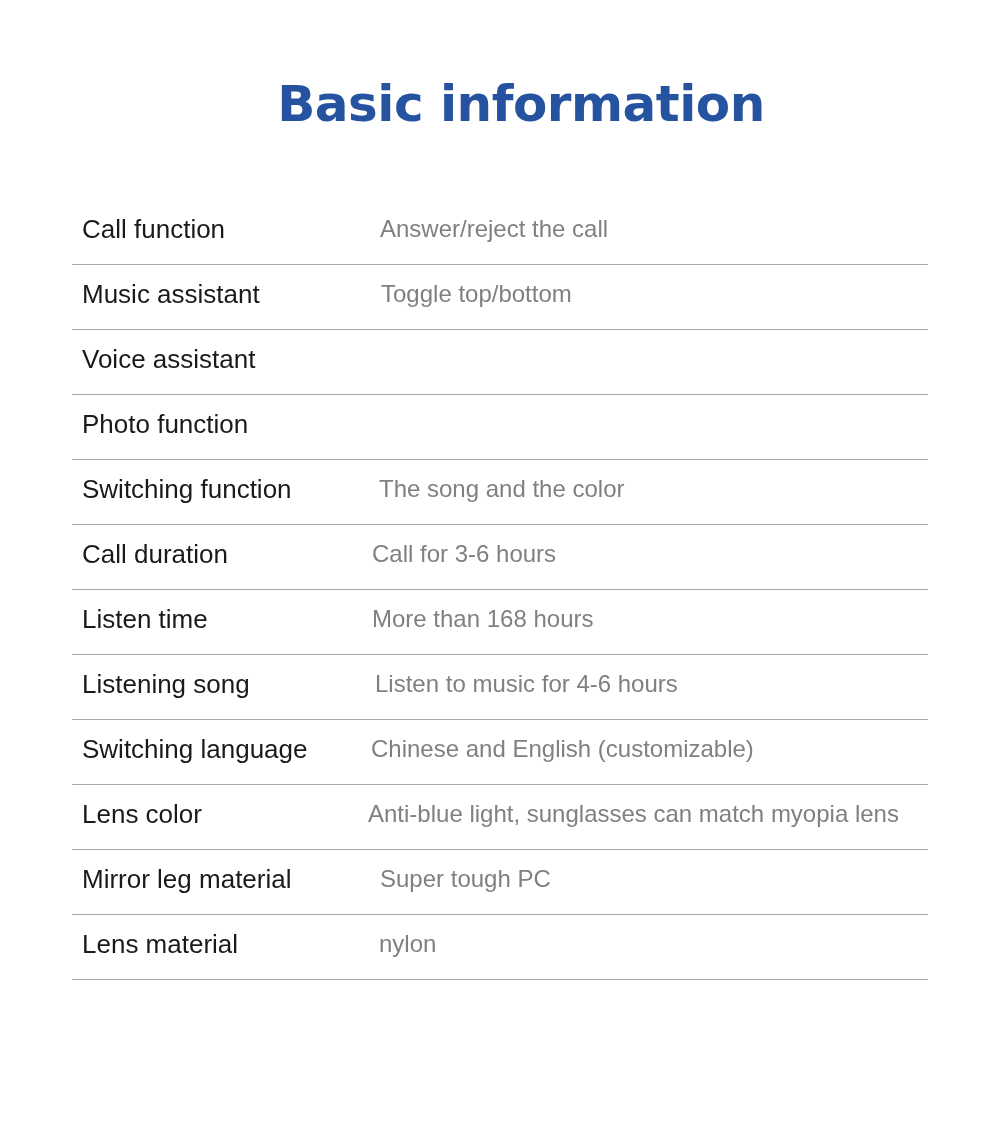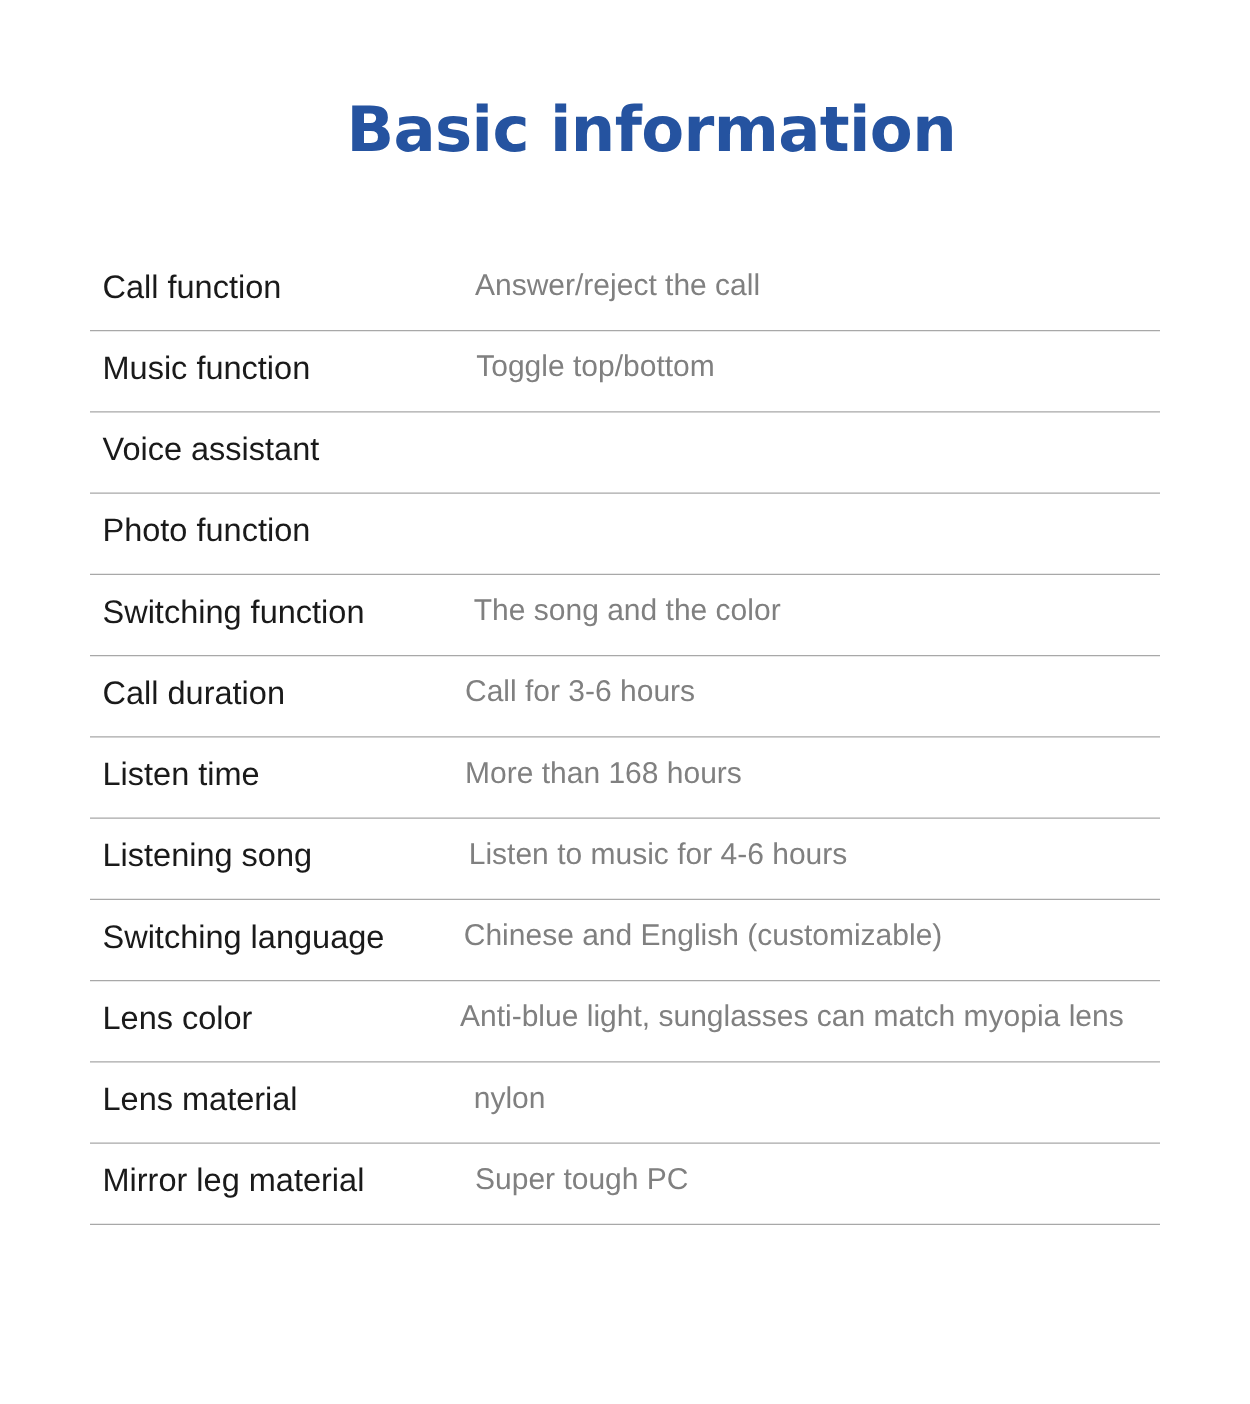--- a/index.html
+++ b/index.html
@@ -62,21 +62,21 @@
 <body>
 
 <h1 class="title">Basic information</h1>
 
 <div class="spec-table">
   <div class="row">
     <span class="label">Call function</span>
     <span class="value" style="left:308px">Answer/reject the call</span>
   </div>
   <div class="row">
-    <span class="label">Music function</span>
+    <span class="label">Music assistant</span>
     <span class="value" style="left:309px">Toggle top/bottom</span>
   </div>
   <div class="row">
     <span class="label">Voice assistant</span>
     <span class="value" style="left:308px"></span>
   </div>
   <div class="row">
     <span class="label">Photo function</span>
   </div>
   <div class="row">
@@ -97,20 +97,20 @@
   </div>
   <div class="row">
     <span class="label">Switching language</span>
     <span class="value" style="left:299px">Chinese and English (customizable)</span>
   </div>
   <div class="row">
     <span class="label">Lens color</span>
     <span class="value" style="left:296px">Anti-blue light, sunglasses can match myopia lens</span>
   </div>
   <div class="row">
+    <span class="label">Mirror leg material</span>
+    <span class="value" style="left:308px">Super tough PC</span>
+  </div>
+  <div class="row">
     <span class="label">Lens material</span>
     <span class="value" style="left:307px">nylon</span>
-  </div>
-  <div class="row">
-    <span class="label">Mirror leg material</span>
-    <span class="value" style="left:308px">Super tough PC</span>
   </div>
 </div>
 
 </body></html>

